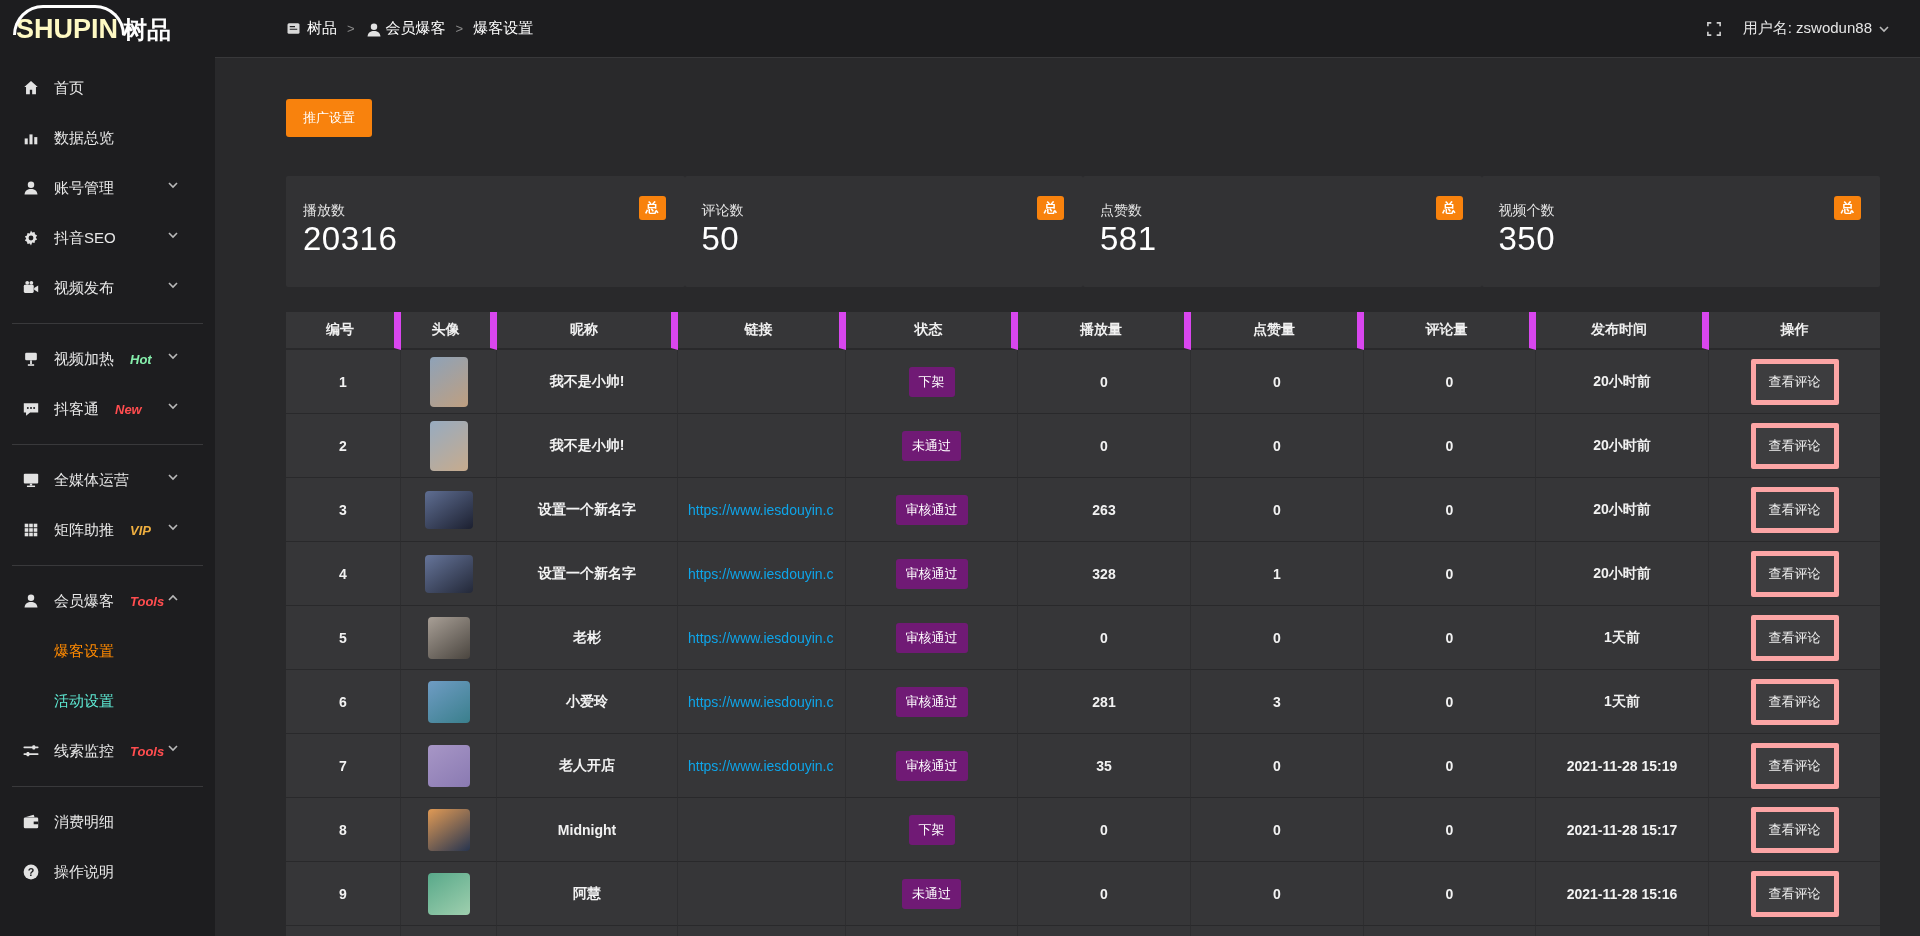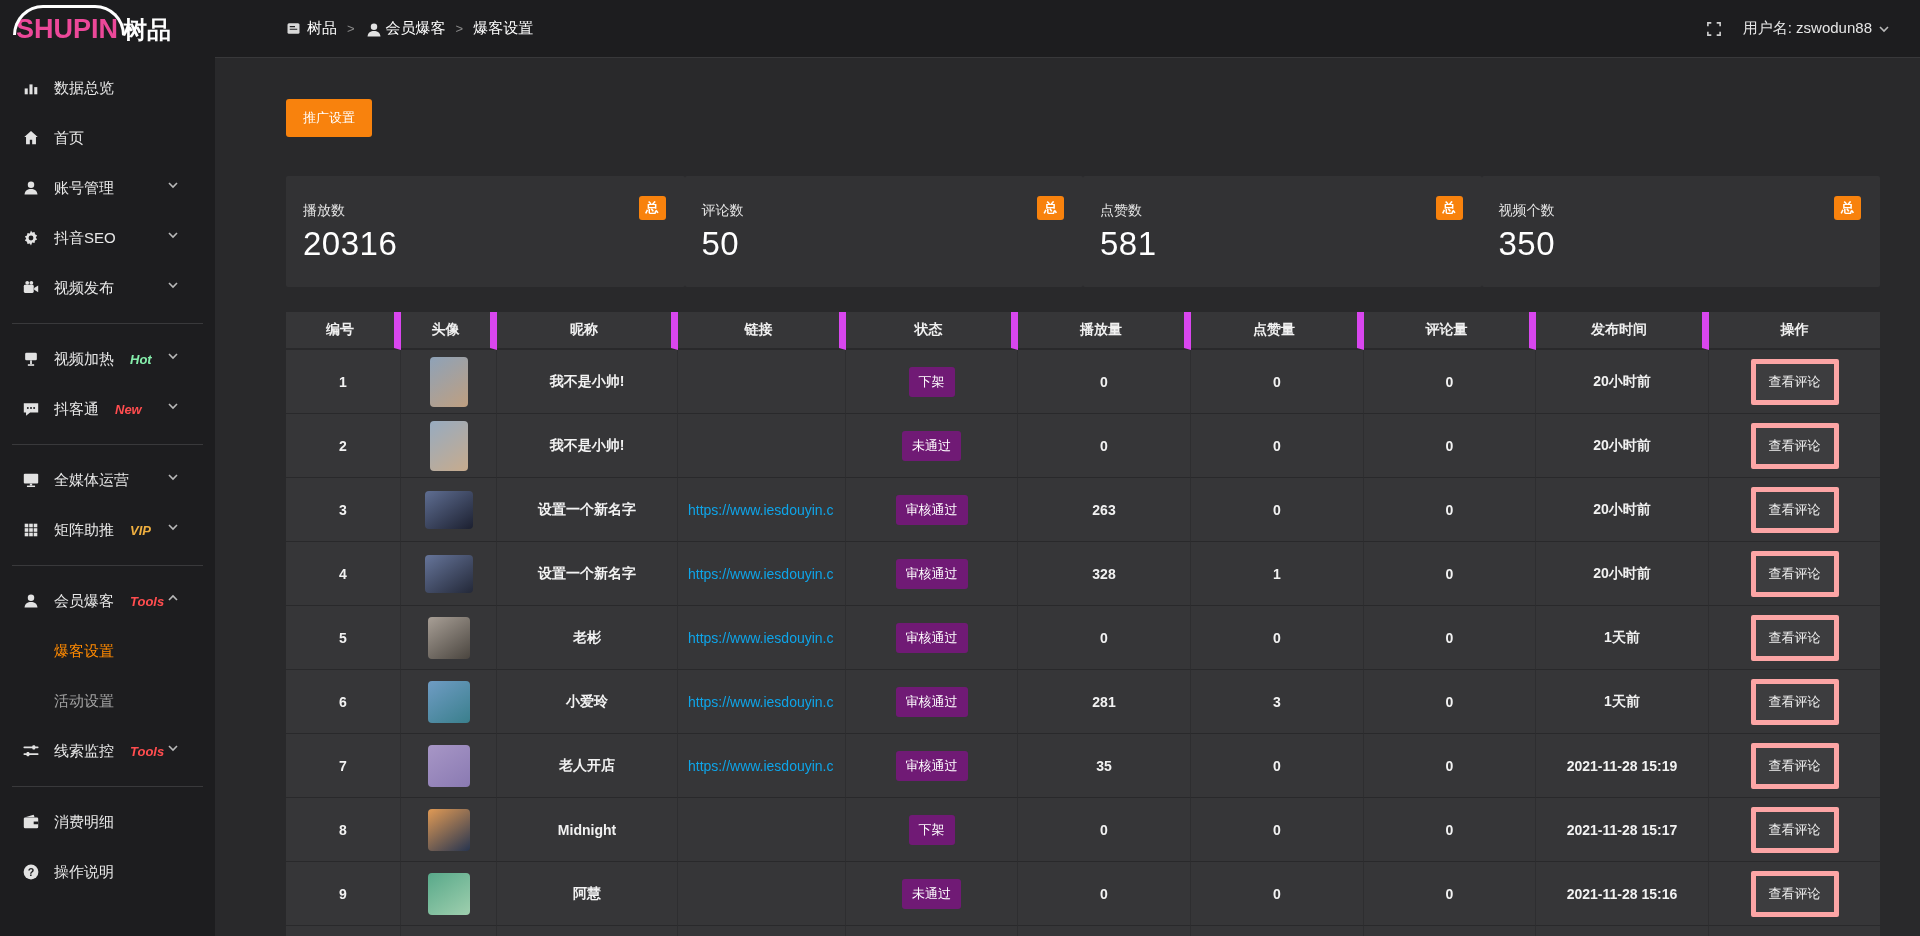--- a/index.html
+++ b/index.html
@@ -9,30 +9,30 @@
     background:#29292b; color:#eee;
     font-family:"Liberation Sans","DejaVu Sans",sans-serif;
   }
   .icon svg { display:block; }
 
   
   .sidebar { position:absolute; left:0; top:0; width:215px; height:936px; background:#1d1d1f; z-index:3; }
   .logo { height:63px; position:relative; padding:14px 0 0 16px; white-space:nowrap; }
   .logo-arc { position:absolute; left:13px; top:5px; width:112px; height:30px;
     border:3px solid #fff; border-bottom:none; border-radius:56px 56px 0 0; }
-  .logo-en { font-size:27px; font-weight:bold; color:#ec4899; letter-spacing:0px; }
+  .logo-en { font-size:27px; font-weight:bold; color:#fef9c3; letter-spacing:0px; }
   .logo-cn { font-size:24px; font-weight:bold; color:#fff; margin-left:5px; }
   .nav-item { height:50px; display:flex; align-items:center; padding:0 16px 0 22px; cursor:pointer;
     color:#e8e8e8; font-size:15px; position:relative; }
   .nav-item .icon { width:18px; height:18px; margin-right:14px; flex:none; }
   .nav-label { white-space:nowrap; }
   .nav-tag { font-size:13px; font-weight:bold; font-style:italic; margin-left:16px; }
   .nav-chevron { margin-left:auto; width:12px; height:12px; }
   .nav-sub { height:50px; display:flex; align-items:center; padding-left:54px; font-size:15px;
-    color:#a3a3a3; cursor:pointer; }
+    color:#5eead4; cursor:pointer; }
   .nav-sub.active { color:#ff8a00; }
   .nav-divider { height:1px; background:#39393b; margin:10px 12px; }
 
   
   .topbar { position:absolute; left:215px; top:0; right:0; height:58px; background:#1d1d1f;
     border-bottom:1px solid #38383a; display:flex; align-items:center;
     padding:0 30px 0 71px; z-index:2; }
   .breadcrumb { display:flex; align-items:center; gap:10px; font-size:15px; color:#fff; }
   .bc-item { display:flex; align-items:center; gap:6px; cursor:pointer; white-space:nowrap; }
   .bc-item .icon { width:15px; height:15px; }
@@ -44,21 +44,21 @@
   .user-entry .icon { width:12px; height:12px; }
 
   
   .main { position:absolute; left:215px; top:58px; right:0; bottom:0; padding:41px 38px 0 71px; }
   .promo-btn { background:#f8820d; color:#fff; border:none; font-size:13px; padding:10px 17px;
     border-radius:3px; cursor:pointer; font-family:inherit; }
   .stats { display:flex; margin-top:39px; width:1594px; }
   .card { flex:1; height:111px; background:#323234; position:relative; border-radius:2px;
     padding:26px 20px 0 17px; }
   .card-label { font-size:14px; color:#e3e3e3; }
-  .card-value { font-size:33px; color:#fff; margin-top:5px; letter-spacing:0.5px; }
+  .card-value { font-size:33px; color:#fff; letter-spacing:0.5px; }
   .card-badge { position:absolute; top:20px; right:19px; background:#f8820d; color:#fff;
     font-size:13px; font-weight:bold; padding:3px 7px; border-radius:3px; }
 
   
   .table { margin-top:25px; width:1594px; }
   .thead, .trow { display:grid;
     grid-template-columns:115px 96px 181px 168px 172px 173px 173px 172px 173px 171px; }
   .th { height:38px; background:#363638; display:flex; align-items:center; justify-content:center;
     font-size:14px; font-weight:bold; color:#f0f0f0;
     border-right:7px solid #d946ef; border-bottom:2px solid #29292b; }
@@ -83,36 +83,36 @@
 
 <div class="sidebar">
   <div class="logo">
     <div class="logo-arc"></div>
     <span class="logo-en">SHUPIN</span><span class="logo-cn">树品</span>
   </div>
   <div class="nav" id="nav">
       <div class="nav-item">
         <span class="icon ">
           <svg viewBox="0 0 20 20" width="18" height="18">
+            <path fill="#e2e2e2" d="M10 2.2L2.5 8.8h2V17h4.2v-5h2.6v5h4.2V8.8h2z"></path>
+          </svg>
+        </span>
+        <span class="nav-label">首页</span>
+      </div>
+      <div class="nav-item">
+        <span class="icon ">
+          <svg viewBox="0 0 20 20" width="18" height="18">
             <g fill="#e2e2e2">
               <rect x="3" y="10.5" width="3.4" height="6.5"></rect>
               <rect x="8.3" y="6" width="3.4" height="11"></rect>
               <rect x="13.6" y="9" width="3.4" height="8"></rect>
             </g>
           </svg>
         </span>
         <span class="nav-label">数据总览</span>
-      </div>
-      <div class="nav-item">
-        <span class="icon ">
-          <svg viewBox="0 0 20 20" width="18" height="18">
-            <path fill="#e2e2e2" d="M10 2.2L2.5 8.8h2V17h4.2v-5h2.6v5h4.2V8.8h2z"></path>
-          </svg>
-        </span>
-        <span class="nav-label">首页</span>
       </div>
       <div class="nav-item">
         <span class="icon ">
           <svg viewBox="0 0 20 20" width="18" height="18">
             <g fill="#e2e2e2">
               <circle cx="10" cy="6.3" r="3.6"></circle>
               <path d="M2.8 17.2c.4-4 3.4-6 7.2-6s6.8 2 7.2 6z"></path>
             </g>
           </svg>
         </span>

